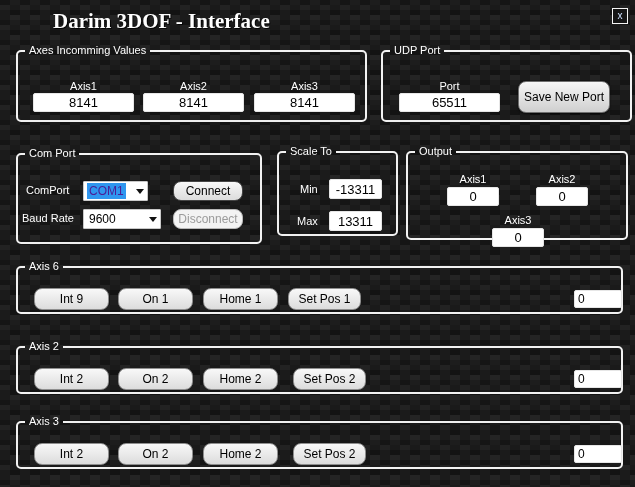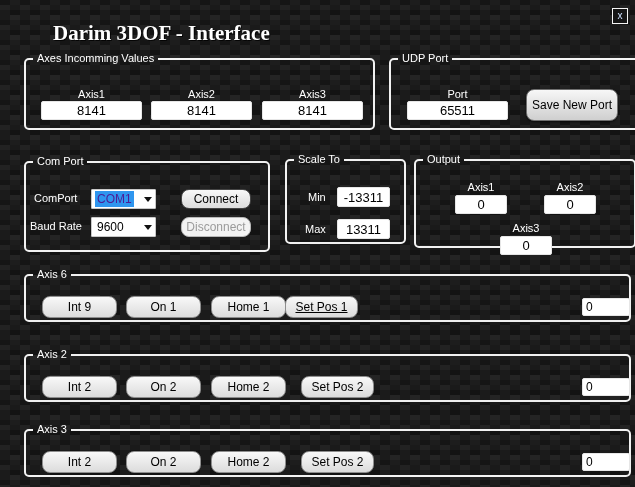--- a/index.html
+++ b/index.html
@@ -20,30 +20,29 @@
       linear-gradient(#1d1d1d 25%, #1a1a1a 25%, #1a1a1a 50%, transparent 50%, transparent 75%, #242424 75%, #242424);
     background-color:#131313;
     background-size:20px 20px;
   }
   .title{
     position:absolute;left:53px;top:8px;
     font-family:"Liberation Serif","DejaVu Serif",serif;
     font-weight:bold;font-size:21px;line-height:26px;color:#ffffff;
     text-shadow:1px 1px 0 rgba(0,0,0,0.8);
     white-space:nowrap;
-    margin-top:12px;
   }
   .close-btn{
     position:absolute;left:612px;top:8px;width:16px;height:16px;
     border:1px solid #f5f5f5;background:#161616;
     color:#cfe2ff;font-size:10px;line-height:14px;text-align:center;
     box-sizing:border-box;cursor:pointer;
   }
   fieldset.grp{
-    position:absolute;margin:12px;padding:0;
+    position:absolute;margin:4px;padding:0;
     border:2px solid #f2f2f2;border-radius:5px;
     box-sizing:border-box;
   }
   fieldset.grp legend{
     margin-left:7px;padding:0 4px;
     color:#ffffff;font-size:11px;line-height:11px;
   }
   .lbl{
     position:absolute;color:#ffffff;font-size:11px;line-height:12px;
     white-space:nowrap;
@@ -107,21 +106,21 @@
 
   <fieldset class="grp" style="left:12px;top:144px;width:246px;height:96px;">
     <legend>Com Port</legend>
     <div class="lbl" style="left:8px;top:25px;">ComPort</div>
     <div class="combo" style="left:65px;top:22px;width:65px;height:20px;">
       <span class="val selected">COM1</span>
       <span class="arrow"></span>
     </div>
     <button class="btn default" style="left:155px;top:22px;width:70px;height:20px;">Connect</button>
     <div class="lbl" style="left:4px;top:53px;">Baud Rate</div>
-    <div class="combo" style="left:65px;top:50px;width:65px;height:20px;">
+    <div class="combo" style="left:65px;top:50px;width:78px;height:20px;">
       <span class="val">9600</span>
       <span class="arrow"></span>
     </div>
     <button class="btn disabled" style="left:155px;top:50px;width:70px;height:20px;">Disconnect</button>
   </fieldset>
 
   <fieldset class="grp" style="left:273px;top:142px;width:121px;height:90px;">
     <legend>Scale To</legend>
     <div class="lbl" style="left:21px;top:26px;">Min</div>
     <input class="fld" style="left: 50px; top: 22px; width: 53px; height: 20px;" value="-13311">
@@ -137,21 +136,21 @@
     <input class="fld" style="left: 128px; top: 30px; width: 52px; height: 19px;" value="0">
     <div class="lbl ctr" style="left:84px;top:57px;width:52px;">Axis3</div>
     <input class="fld" style="left: 84px; top: 71px; width: 52px; height: 19px;" value="0">
   </fieldset>
 
   <fieldset class="grp" style="left:12px;top:257px;width:607px;height:53px;">
     <legend>Axis 6</legend>
     <button class="btn" style="left:16px;top:16px;width:75px;height:22px;">Int 9</button>
     <button class="btn" style="left:100px;top:16px;width:75px;height:22px;">On 1</button>
     <button class="btn" style="left:185px;top:16px;width:75px;height:22px;">Home 1</button>
-    <button class="btn" style="left:259px;top:16px;width:73px;height:22px;text-decoration:underline;">Set Pos 1</button>
+    <button class="btn" style="left:270px;top:16px;width:73px;height:22px;">Set Pos 1</button>
     <input class="fld left" style="left: 556px; top: 18px; width: 48px; height: 18px;" value="0">
   </fieldset>
 
   <fieldset class="grp" style="left:12px;top:337px;width:607px;height:53px;">
     <legend>Axis 2</legend>
     <button class="btn" style="left:16px;top:16px;width:75px;height:22px;">Int 2</button>
     <button class="btn" style="left:100px;top:16px;width:75px;height:22px;">On 2</button>
     <button class="btn" style="left:185px;top:16px;width:75px;height:22px;">Home 2</button>
     <button class="btn" style="left:275px;top:16px;width:73px;height:22px;">Set Pos 2</button>
     <input class="fld left" style="left: 556px; top: 18px; width: 48px; height: 18px;" value="0">

